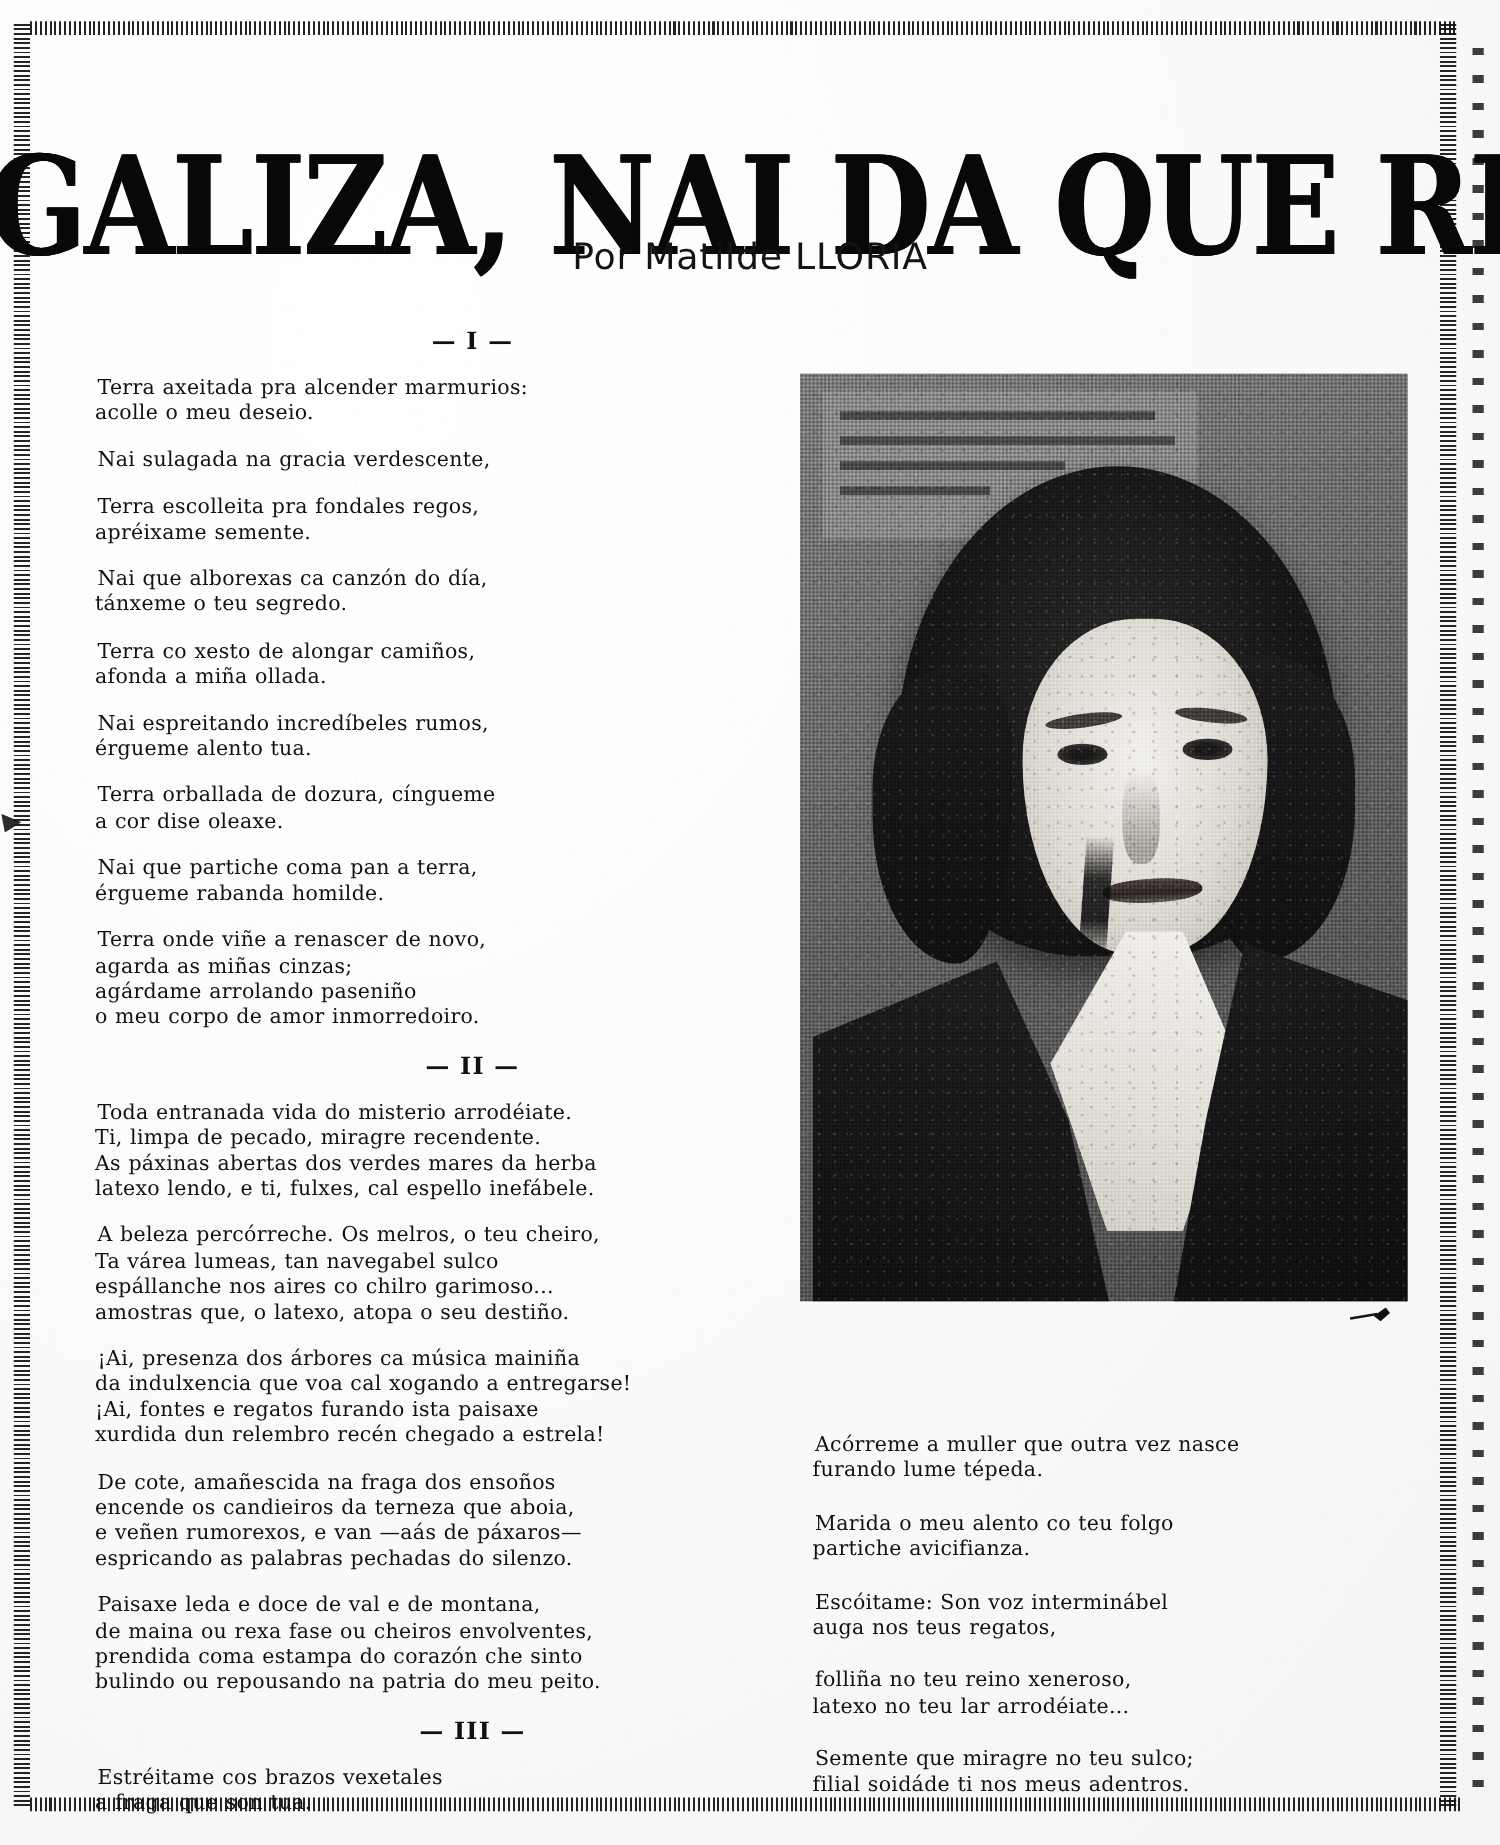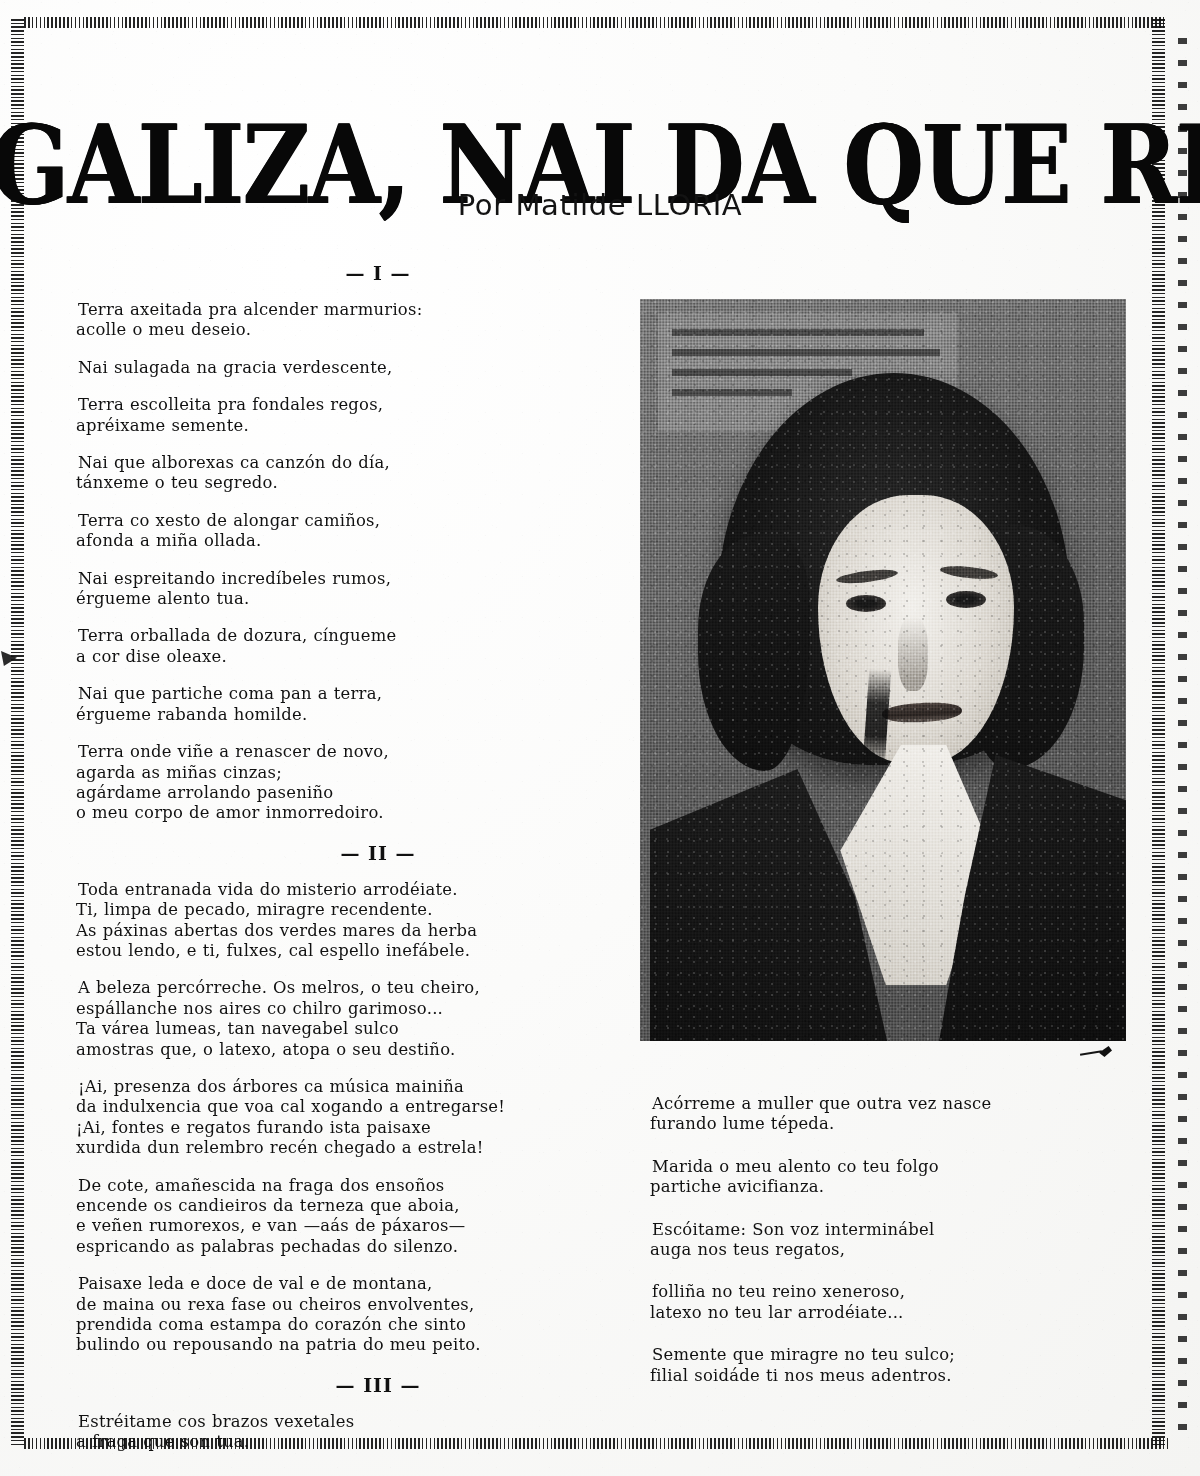--- a/index.html
+++ b/index.html
@@ -117,21 +117,21 @@
   
   #col-left {
     position: absolute;
     left: 78px;
     top: 262px;
     width: 482px;
   }
   #col-right-text {
     position: absolute;
     left: 652px;
-    top: 1094px;
+    top: 1146px;
     width: 430px;
   }
 
   .sec-num {
     text-align: center;
     font-family: "DejaVu Serif", "Liberation Serif", serif;
     font-weight: 700;
     font-size: 19px;
     letter-spacing: 1px;
     color: #101010;
@@ -415,26 +415,26 @@
         <span class="ln">Terra onde viñe a renascer de novo,</span>
         <span class="ln">agarda as miñas cinzas;</span>
         <span class="ln">agárdame arrolando paseniño</span>
         <span class="ln">o meu corpo de amor inmorredoiro.</span>
       </p>
       <div class="sec-num">— II —</div>
       <p class="stanza">
         <span class="ln">Toda entranada vida do misterio arrodéiate.</span>
         <span class="ln">Ti, limpa de pecado, miragre recendente.</span>
         <span class="ln">As páxinas abertas dos verdes mares da herba</span>
-        <span class="ln">estou lendo, e ti, fulxes, cal espello inefábele.</span>
+        <span class="ln">latexo lendo, e ti, fulxes, cal espello inefábele.</span>
       </p>
       <p class="stanza">
         <span class="ln">A beleza percórreche. Os melros, o teu cheiro,</span>
+        <span class="ln">Ta várea lumeas, tan navegabel sulco</span>
         <span class="ln">espállanche nos aires co chilro garimoso...</span>
-        <span class="ln">Ta várea lumeas, tan navegabel sulco</span>
         <span class="ln">amostras que, o latexo, atopa o seu destiño.</span>
       </p>
       <p class="stanza">
         <span class="ln">¡Ai, presenza dos árbores ca música mainiña</span>
         <span class="ln">da indulxencia que voa cal xogando a entregarse!</span>
         <span class="ln">¡Ai, fontes e regatos furando ista paisaxe</span>
         <span class="ln">xurdida dun relembro recén chegado a estrela!</span>
       </p>
       <p class="stanza">
         <span class="ln">De cote, amañescida na fraga dos ensoños</span>

